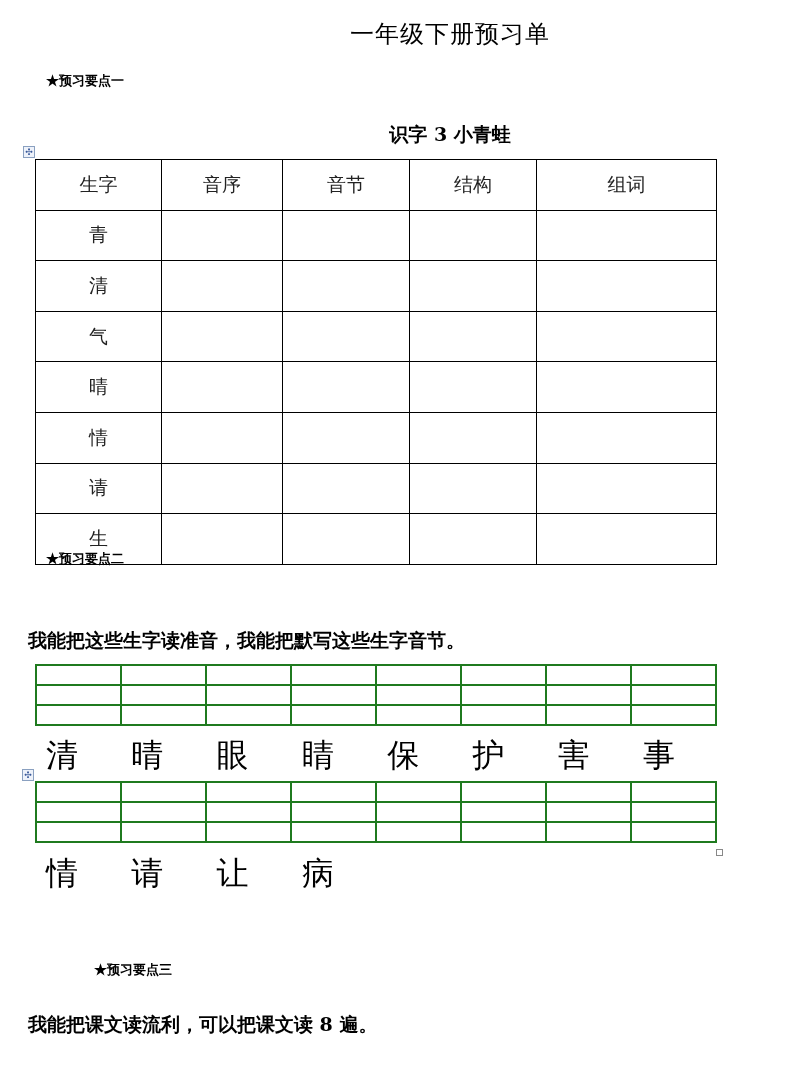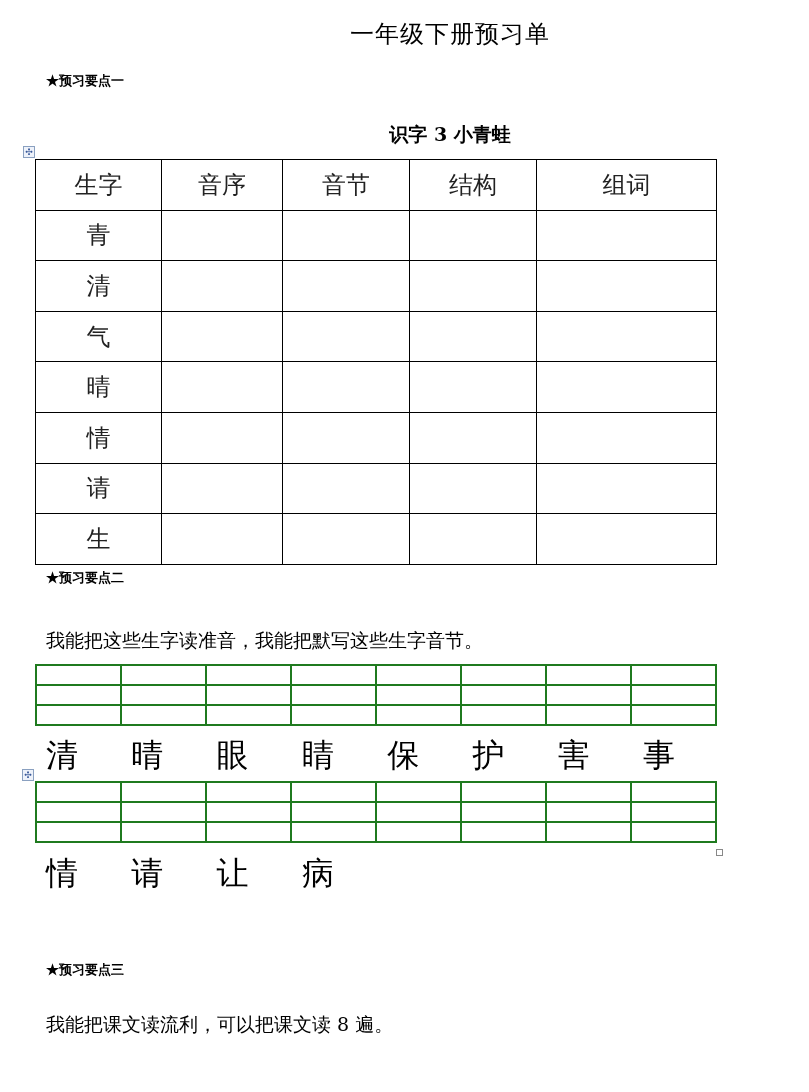--- a/index.html
+++ b/index.html
@@ -14,36 +14,36 @@
       font-size: 24px; letter-spacing: 1px;
     }
     .heading {
       left: 46px; font-size: 13px; font-weight: bold;
       font-family: "DejaVu Serif", "Liberation Serif", serif;
     }
     .subtitle {
       left: 0; width: 900px; top: 122px; text-align: center;
       font-size: 19px; font-weight: bold;
     }
-    .sentence { left: 46px; font-size: 19px; font-weight: normal; }
+    .sentence { left: 28px; font-size: 19px; font-weight: bold; }
     .move-handle {
       width: 10px; height: 10px; border: 1px solid #8aa0c0; background: #eef2fa;
       font-size: 9px; line-height: 10px; text-align: center; color: #3a5a9a;
       font-family: "DejaVu Sans", sans-serif;
     }
     .resize-handle {
       width: 5px; height: 5px; border: 1px solid #888; background: #fff;
     }
     table.main {
       left: 35px; top: 159px; border-collapse: collapse;
       font-family: "DejaVu Sans", "Liberation Sans", sans-serif;
     }
     table.main td {
       border: 1.5px solid #000; text-align: center; vertical-align: middle;
-      font-size: 24px; color: #222; padding: 0;
+      font-size: 19px; color: #222; padding: 0;
     }
     table.main tr { height: 50.6px; }
     table.grid {
       left: 35px; border-collapse: collapse;
     }
     table.grid td {
       border: 2.5px solid #1f7a1f; width: 83px; height: 18px; padding: 0;
     }
     .char-row { left: 46px; display: flex; font-family: "DejaVu Serif", "Liberation Serif", serif; }
     .char-row span {
@@ -122,21 +122,21 @@
   <tr>
     <td>生</td>
     <td></td>
     <td></td>
     <td></td>
     <td></td>
   </tr>
 </tbody>
   </table>
 
-<div class="abs heading" style="top:569px;text-align:center;">★预习要点二</div>
+<div class="abs heading" style="top:550px;text-align:center;">★预习要点二</div>
 
 <div class="abs sentence" style="top:628px;">我能把这些生字读准音，我能把默写这些生字音节。</div>
 
 <table class="abs grid" style="top:664px;">
   <tbody>
       <tr>
     <td></td>
         <td></td>
         <td></td>
         <td></td>
@@ -218,15 +218,15 @@
 
 <div class="abs resize-handle" style="left:716px; top:849px;"></div>
 
 <div class="abs char-row" style="top:852px;">
   <span>情</span>
   <span>请</span>
   <span>让</span>
   <span>病</span>
 </div>
 
-<div class="abs heading" style="top:961px;">★预习要点三</div>
+<div class="abs heading" style="top:961px;margin-left:48px;">★预习要点三</div>
 
 <div class="abs sentence" style="top:1012px;">我能把课文读流利，可以把课文读 8 遍。</div>
 
 </body></html>

